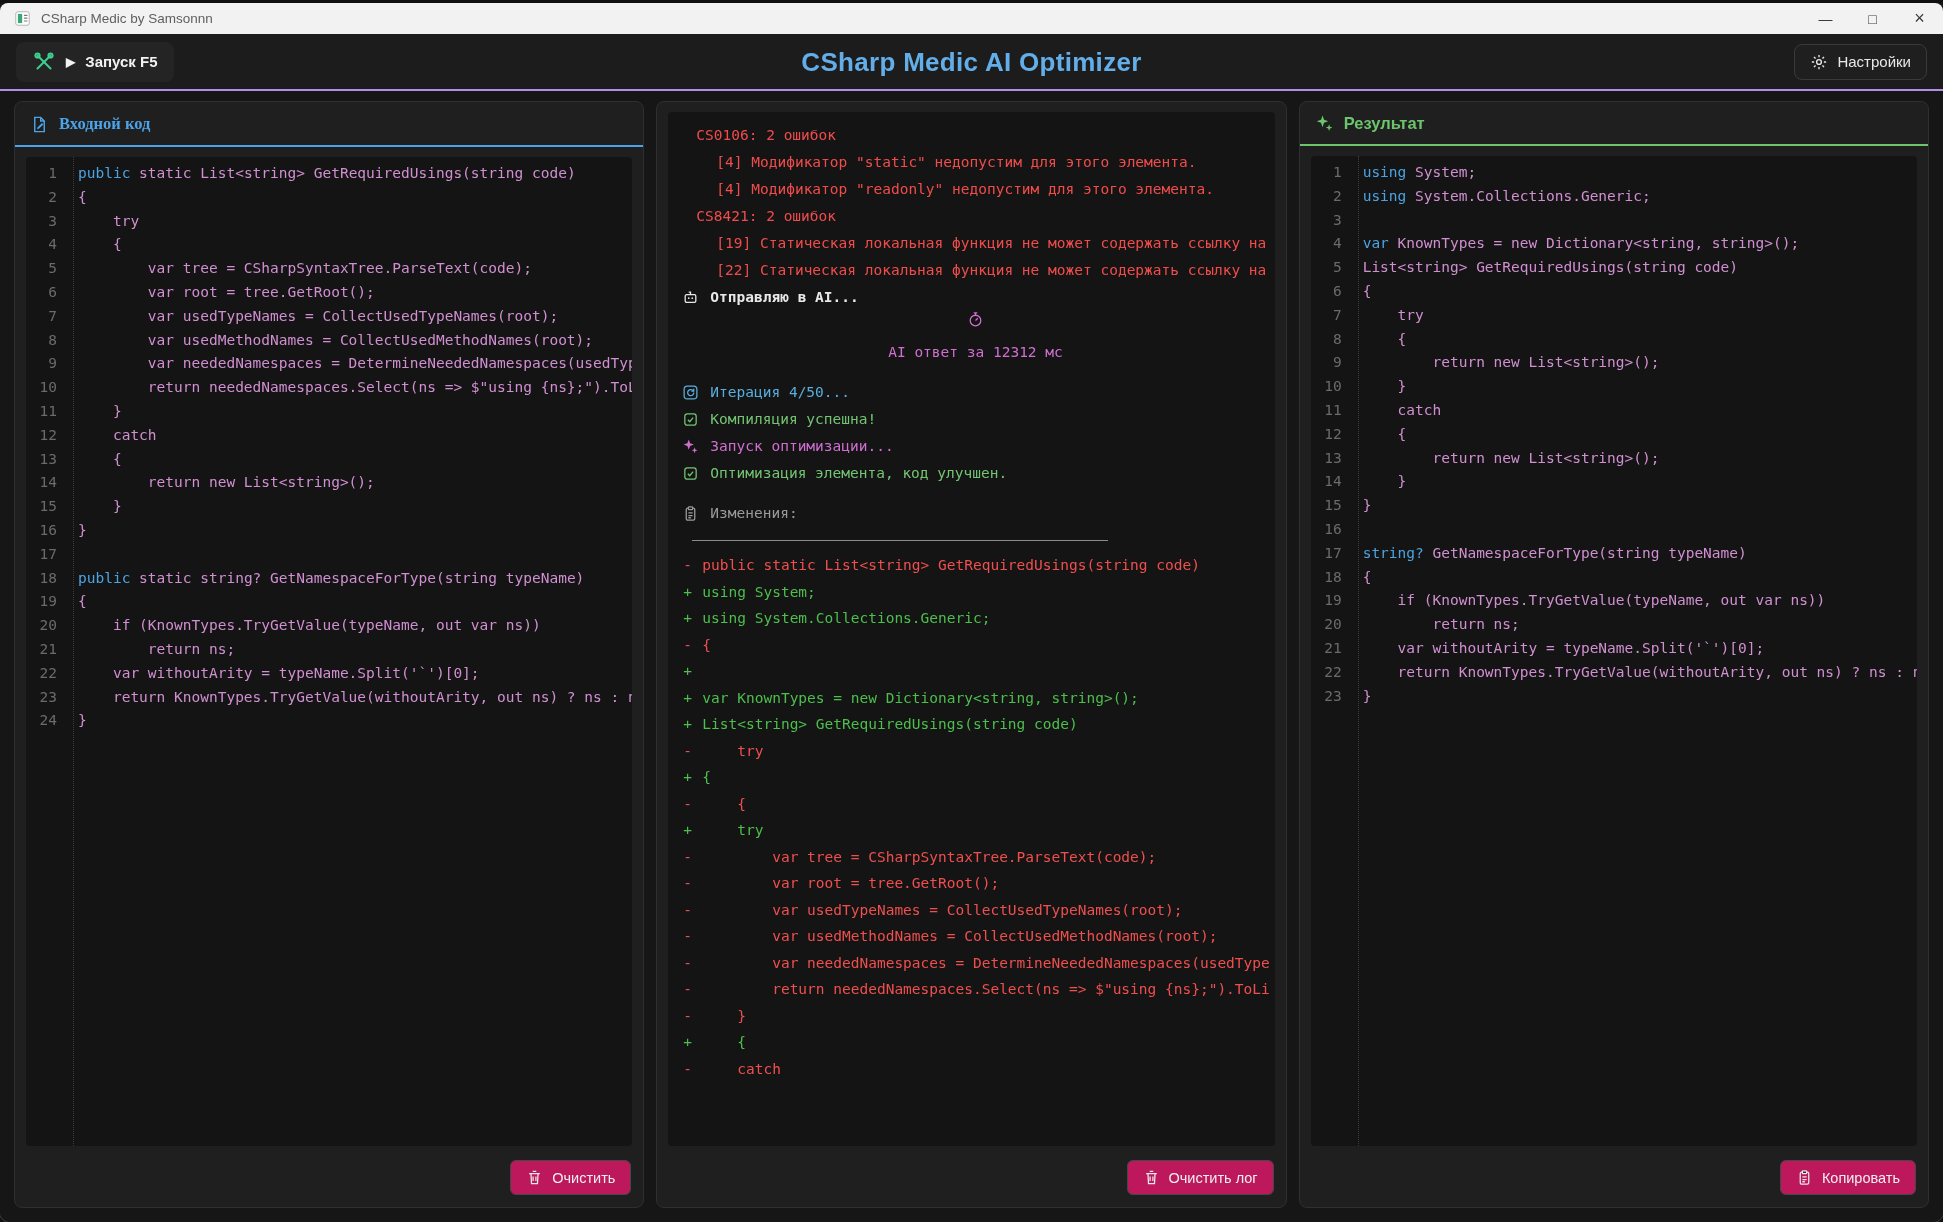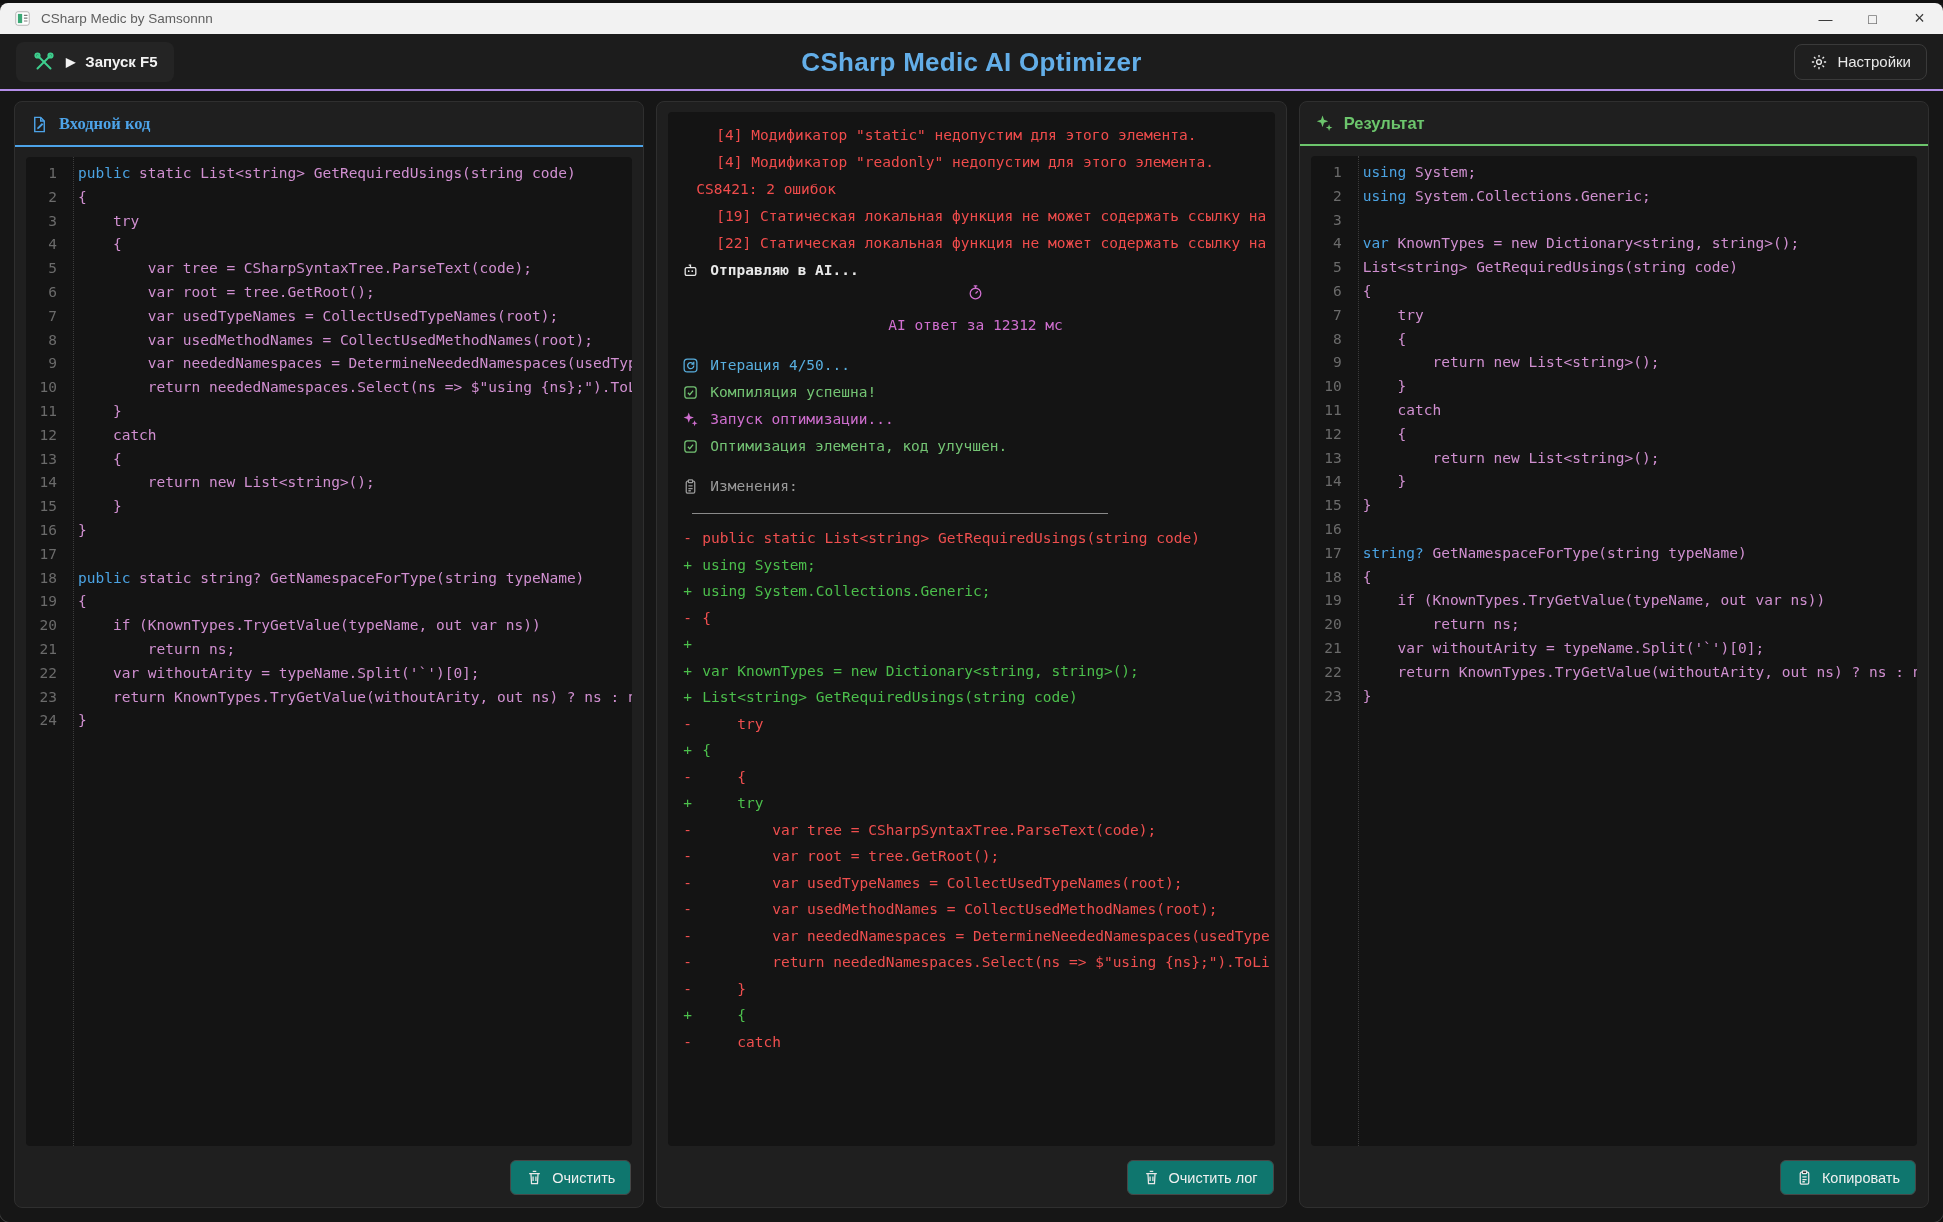--- a/index.html
+++ b/index.html
@@ -24,21 +24,21 @@
   .settings-btn { margin-left:auto; display:flex; align-items:center; gap:9px; background:#1f1f1f; border:1px solid #3a3a3a; border-radius:8px; padding:8px 15px; color:#e8e8e8; font-size:15px; }
   .settings-btn .ic { width:18px; height:18px; display:inline-flex; color:#e8e8e8; }
 
   
   .main { flex:1; min-height:0; display:grid; grid-template-columns:1fr 1fr 1fr; gap:12px; padding:10px 14px 14px 14px; background:#161616; }
   .panel { background:#1f1f1f; border:1px solid #2f2f2f; border-radius:8px; display:flex; flex-direction:column; min-height:0; overflow:hidden; }
   .panel-header { display:flex; align-items:center; gap:10px; padding:12px 15px 11px; font-weight:bold; font-size:16.5px; border-bottom:2px solid; flex:none; }
   .panel-header .ic { width:19px; height:19px; display:inline-flex; flex:none; }
   .panel-body { flex:1; min-height:0; margin:10px 11px 8px; background:#141414; border-radius:4px; overflow:hidden; position:relative; }
   .panel-footer { flex:none; padding:6px 12px 12px; display:flex; justify-content:flex-end; }
-  .footer-btn { display:flex; align-items:center; gap:9px; background:#0f766e; border:1px solid #474747; border-radius:6px; padding:8px 15px; color:#f0f0f0; font-size:14.5px; }
+  .footer-btn { display:flex; align-items:center; gap:9px; background:#be185d; border:1px solid #474747; border-radius:6px; padding:8px 15px; color:#f0f0f0; font-size:14.5px; }
   .footer-btn .ic { width:17px; height:17px; display:inline-flex; color:#e8e8e8; }
 
   
   .code-area { position:absolute; inset:0; font-family:"DejaVu Sans Mono", monospace; font-size:14.5px; line-height:23.8px; padding:5px 0; overflow:hidden; }
   .gutter-line { position:absolute; left:47px; top:0; bottom:0; border-left:1px dotted #3c3c3c; }
   .crow { display:flex; white-space:pre; height:23.8px; }
   .crow .ln { width:40px; flex:none; text-align:right; padding-right:9px; color:#6b6b6b; }
   .crow .ctext { padding-left:12px; color:#d08fd0; }
   .crow .kw { color:#4ba3e3; }
 
@@ -151,20 +151,21 @@
               </svg>
             </span>
           <span>Очистить</span>
         </div>
       </div>
     </div>
 
     <div class="panel">
       <div class="panel-body">
         <div class="log-area" id="log-content">
+            <div class="err-h" style="color: rgb(241, 76, 76);">CS0106: 2 ошибок</div>
             <div class="err-i" style="color: rgb(241, 76, 76);">[4] Модификатор "static" недопустим для этого элемента.</div>
             <div class="err-i" style="color: rgb(241, 76, 76);">[4] Модификатор "readonly" недопустим для этого элемента.</div>
             <div class="err-h" style="color: rgb(241, 76, 76);">CS8421: 2 ошибок</div>
             <div class="err-i" style="color: rgb(241, 76, 76);">[19] Статическая локальная функция не может содержать ссылку на "KnownT</div>
             <div class="err-i" style="color: rgb(241, 76, 76);">[22] Статическая локальная функция не может содержать ссылку на "KnownT</div>
             <div class="status bold" style="color: rgb(232, 232, 232);">
               <span class="ic">
                 <svg viewBox="0 0 24 24" fill="none" stroke="currentColor" stroke-width="1.8">
                   <rect x="4.5" y="8" width="15" height="11" rx="2"></rect>
                   <circle cx="9.5" cy="13" r="1.2" fill="currentColor" stroke="none"></circle>

